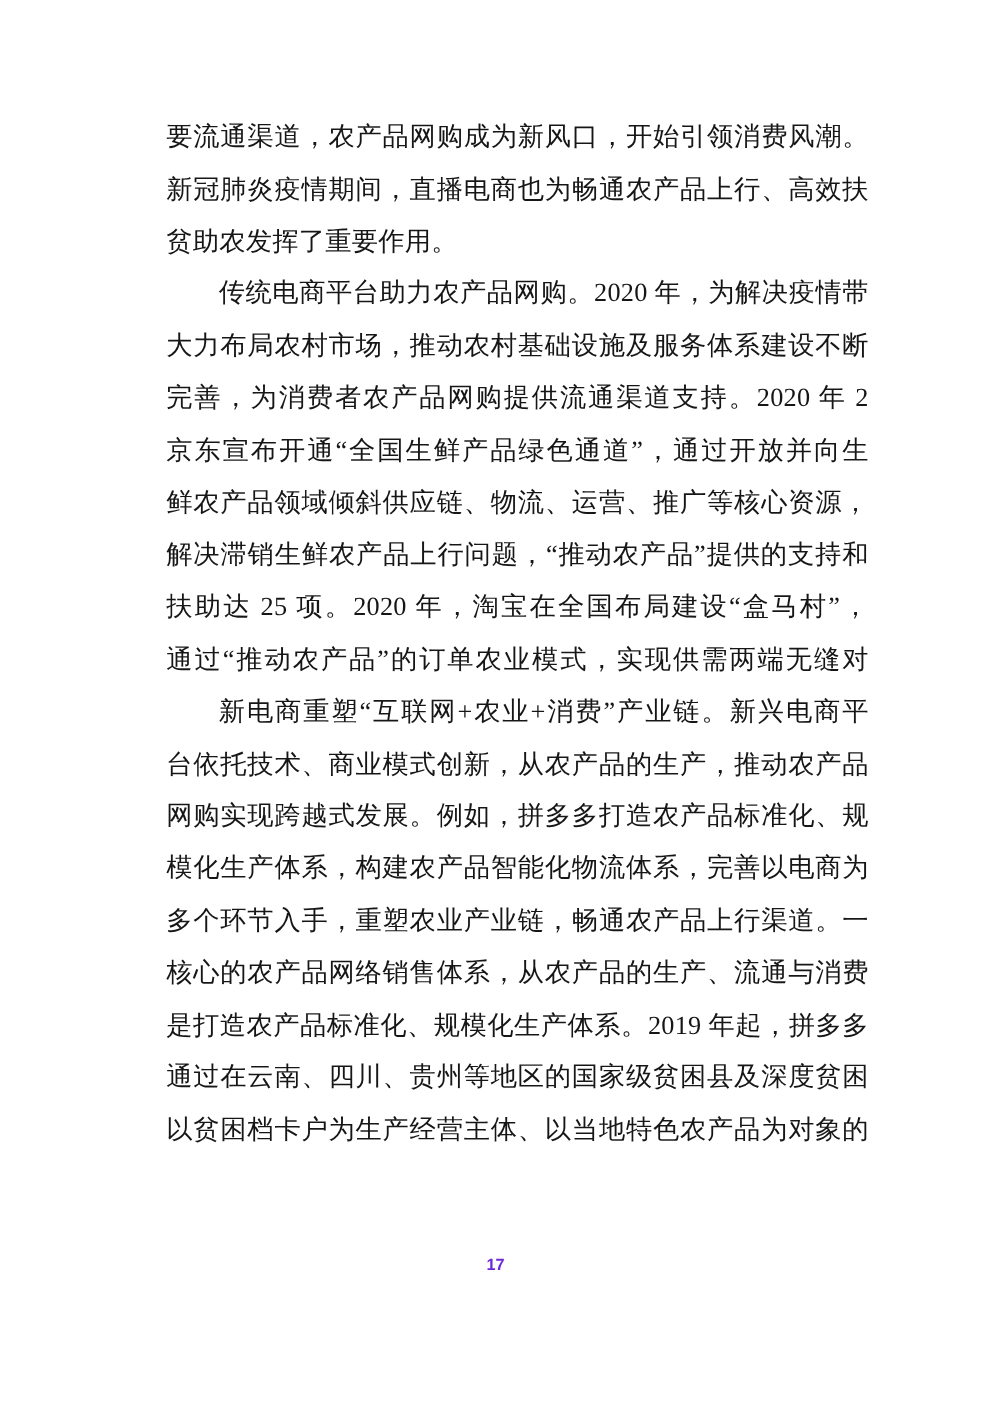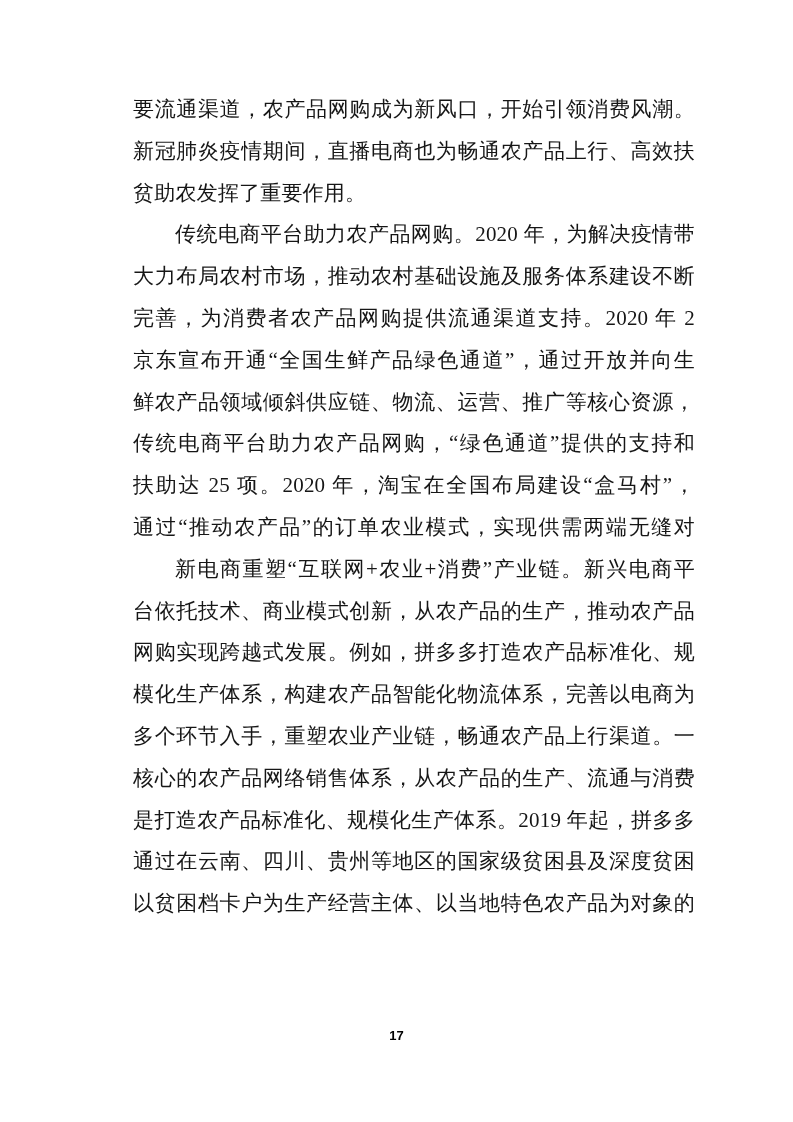--- a/index.html
+++ b/index.html
@@ -38,47 +38,47 @@
   }
   .line.indent {
     text-indent: 42px;
   }
   .b {
     font-weight: normal;
   }
   .footer {
     position: absolute;
     left: 0;
-    top: 1028px;
+    top: 1004px;
     width: 793px;
     text-align: center;
     font-family: "Liberation Sans", sans-serif;
     font-size: 13px;
     font-weight: bold;
-    color: #000000;
+    color: #6d28d9;
   }
 </style>
 </head>
 <body>
 
 <div class="doc">
 
   <div class="para">
     <div class="line"><span>要流通渠道，农产品网购成为新风口，开始引领消费风潮。</span></div>
     <div class="line"><span>新冠肺炎疫情期间，直播电商也为畅通农产品上行、高效扶</span></div>
     <div class="line end"><span>贫助农发挥了重要作用。</span></div>
   </div>
 
   <div class="para">
     <div class="line indent"><span class="b">传统电商平台助力农产品网购。</span><span>2020 年，为解决疫情带</span></div>
     <div class="line"><span>大力布局农村市场，推动农村基础设施及服务体系建设不断</span></div>
     <div class="line"><span>完善，为消费者农产品网购提供流通渠道支持。2020 年 2 月，</span></div>
     <div class="line"><span>京东宣布开通“全国生鲜产品绿色通道”，通过开放并向生</span></div>
     <div class="line"><span>鲜农产品领域倾斜供应链、物流、运营、推广等核心资源，</span></div>
-    <div class="line"><span>传统电商平台助力农产品网购，“绿色通道”提供的支持和</span></div>
+    <div class="line"><span>解决滞销生鲜农产品上行问题，“推动农产品”提供的支持和</span></div>
     <div class="line"><span>扶助达 25 项。2020 年，淘宝在全国布局建设“盒马村”，</span></div>
     <div class="line"><span>通过“推动农产品”的订单农业模式，实现供需两端无缝对接。</span></div>
   </div>
 
   <div class="para">
     <div class="line indent"><span class="b">新电商重塑“互联网+农业+消费”产业链。</span><span>新兴电商平</span></div>
     <div class="line"><span>台依托技术、商业模式创新，从农产品的生产，推动农产品</span></div>
     <div class="line"><span>网购实现跨越式发展。例如，拼多多打造农产品标准化、规</span></div>
     <div class="line"><span>模化生产体系，构建农产品智能化物流体系，完善以电商为</span></div>
     <div class="line"><span>多个环节入手，重塑农业产业链，畅通农产品上行渠道。一</span></div>

